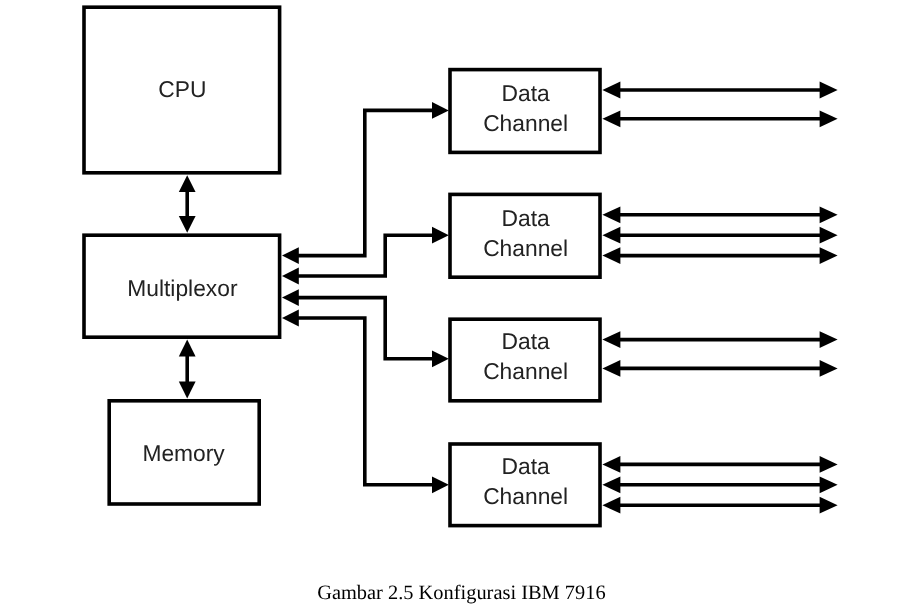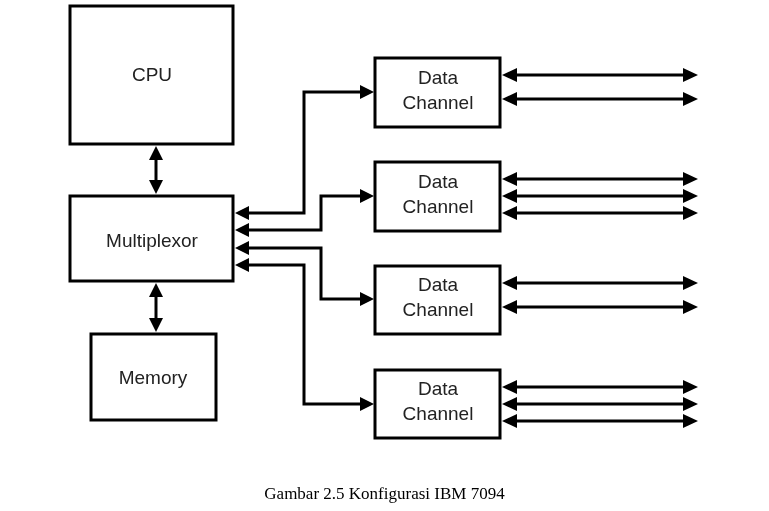--- a/index.html
+++ b/index.html
@@ -107,13 +107,13 @@
       <path d="M683,380 L698,387 L683,394 Z" fill="#000"></path>
       <line x1="514" x2="686" y1="404" y2="404" stroke="#000" stroke-width="3"></line>
       <path d="M517,397 L502,404 L517,411 Z" fill="#000"></path>
       <path d="M683,397 L698,404 L683,411 Z" fill="#000"></path>
       <line x1="514" x2="686" y1="421" y2="421" stroke="#000" stroke-width="3"></line>
       <path d="M517,414 L502,421 L517,428 Z" fill="#000"></path>
       <path d="M683,414 L698,421 L683,428 Z" fill="#000"></path>
     </g>
 </svg>
 
-<div class="caption">Gambar 2.5 Konfigurasi IBM 7094</div>
+<div class="caption">Gambar 2.5 Konfigurasi IBM 7916</div>
 
 </body></html>

